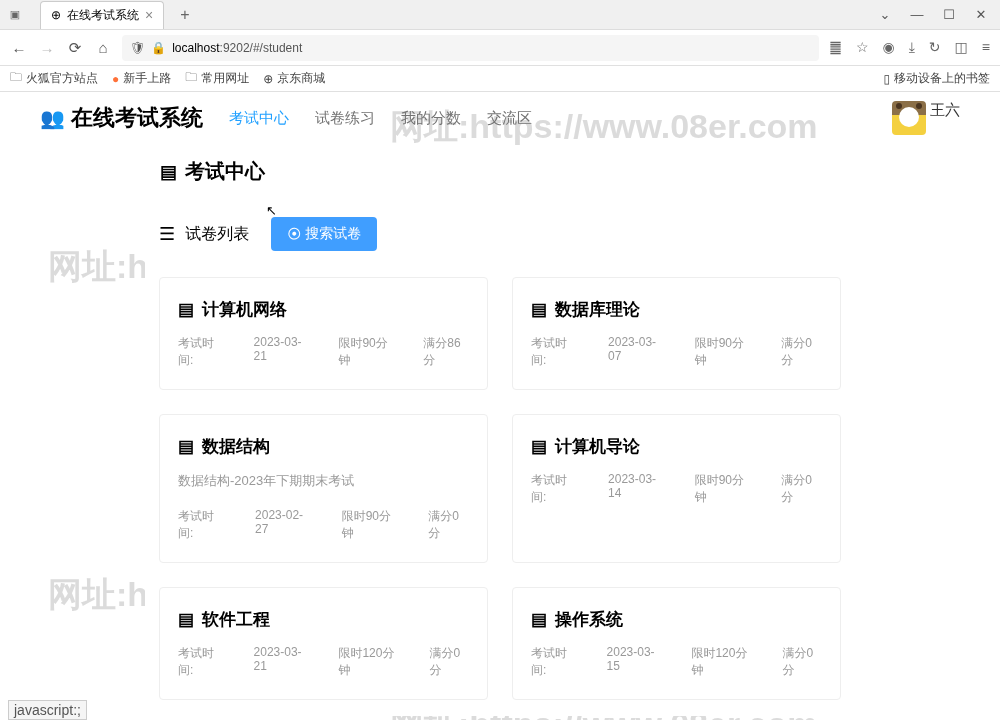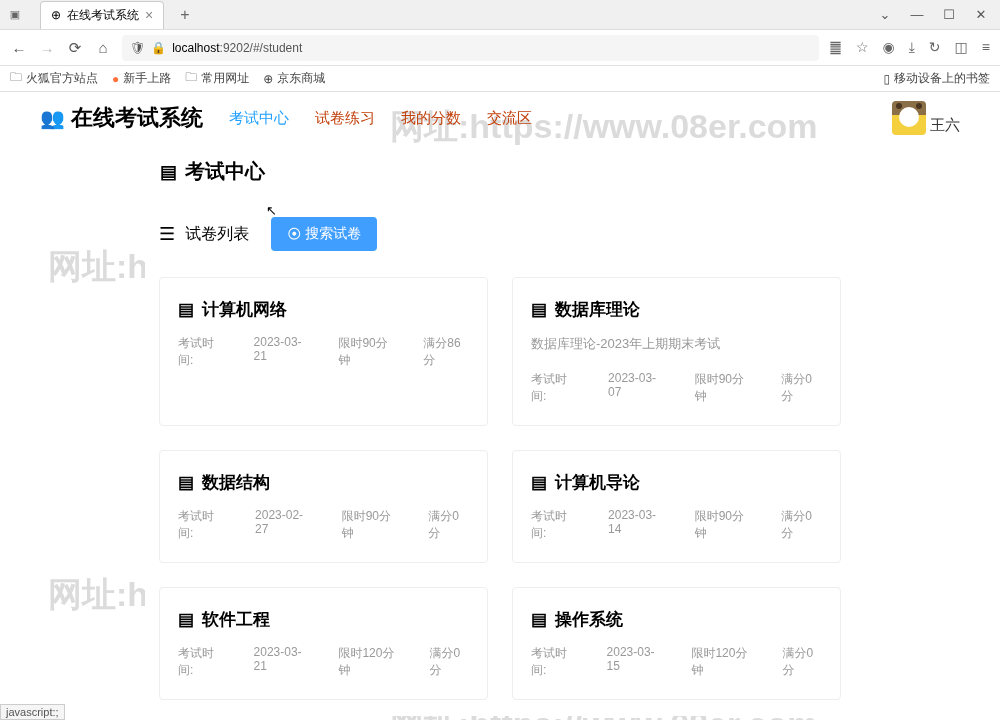--- a/index.html
+++ b/index.html
@@ -20,43 +20,43 @@
 .addr-right{display:flex;gap:14px;color:#666;font-size:14px}
 .bkbar{height:26px;display:flex;align-items:center;padding:0 10px;gap:14px;border-bottom:1px solid #e0e0e0;font-size:12px;color:#444}
 .bk{display:flex;align-items:center;gap:4px;cursor:pointer}
 .bk-icon{font-size:12px}
 .bkbar-right{margin-left:auto}
 .app{position:relative;height:628px;overflow:hidden}
 .wm{position:absolute;color:#ccc;font-size:34px;font-weight:bold;pointer-events:none;z-index:5;white-space:nowrap;opacity:0.7}
 .topnav{height:52px;display:flex;align-items:center;padding:0 40px;gap:26px;position:relative;z-index:10}
 .logo{display:flex;align-items:center;gap:6px;font-size:22px;font-weight:bold;color:#000}
 .logo-icon{font-size:20px}
-.nav-item{font-size:15px;color:#c2410c;cursor:pointer;padding:4px 0}
+.nav-item{font-size:15px;color:#737373;cursor:pointer;padding:4px 0}
 .nav-item.active{color:#20a0ff}
-.nav-right{margin-left:auto;display:flex;align-items:flex-end;gap:4px}
+.nav-right{margin-left:auto;display:flex;align-items:flex-start;gap:4px}
 .avatar{width:34px;height:34px;border-radius:4px;background:linear-gradient(#8b6f47 0%,#8b6f47 40%,#f4d03f 40%,#f4d03f 100%);position:relative;overflow:hidden}
 .avatar::after{content:"";position:absolute;top:6px;left:50%;transform:translateX(-50%);width:20px;height:20px;background:#fff;border-radius:50%}
 .avatar::before{content:"";position:absolute;top:2px;left:4px;width:6px;height:6px;background:#4a3520;border-radius:50%;box-shadow:20px 0 0 #4a3520;z-index:2}
 .uname{font-size:15px;color:#333}
 .page-title{display:flex;align-items:center;gap:8px;padding:14px 0 14px 160px;font-size:20px;font-weight:bold;position:relative;z-index:10}
 .doc-icon{font-size:18px}
 .panel{margin:0 145px;background:#fff;position:relative;z-index:10}
 .panel-head{display:flex;align-items:center;padding:18px 14px 10px;gap:10px}
 .list-icon{font-size:18px}
 .panel-title{font-size:16px;font-weight:normal}
 .search-box{margin-left:auto;display:flex;align-items:center;border:1px solid #ddd;border-radius:3px;height:32px;width:130px;padding:0 8px}
 .search-box input{border:none;outline:none;flex:1;font-size:12px;color:#999;width:80px}
 .search-box .sicon{color:#888;font-size:14px}
 .search-btn{margin-left:12px;background:#409eff;color:#fff;border:none;border-radius:4px;height:34px;padding:0 16px;font-size:14px;cursor:pointer;display:flex;align-items:center;gap:4px}
 .grid{display:grid;grid-template-columns:1fr 1fr;gap:24px;padding:16px 14px}
 .card{border:1px solid #eee;border-radius:4px;padding:20px 18px}
 .card-title{display:flex;align-items:center;gap:8px;font-size:17px;font-weight:bold;margin-bottom:14px}
 .card-sub{font-size:13px;color:#999;margin-bottom:18px}
 .card-meta{font-size:12px;color:#999;display:flex;gap:28px}
-.statusbar{position:absolute;bottom:0;left:0;font-size:11px;color:#555;background:#f5f5f5;padding:1px 5px;border:1px solid #ccc}
+.statusbar{position:absolute;bottom:0;left:8px;font-size:14px;color:#555;background:#f5f5f5;padding:1px 5px;border:1px solid #ccc}
 .cursor-ptr{position:absolute;top:111px;left:266px;font-size:13px;z-index:20;pointer-events:none}
 </style>
 </head>
 <body>
 
 <div class="titlebar">
   <div class="tb-left">
     <span class="tb-icon">▣</span>
     <div class="tab">
       <span>⊕</span>
@@ -164,33 +164,33 @@
             <span>2023-03-21</span>
             <span>限时90分钟</span>
             <span>满分86分</span>
           </div>
         </div>
         <div class="card">
           <div class="card-title">
             <span>▤</span>
             <span>数据库理论</span>
           </div>
-          <div class="card-sub">数据库理论-2023年上期期末考试</div>
           <div class="card-meta">
             <span>考试时间:</span>
             <span>2023-03-07</span>
             <span>限时90分钟</span>
             <span>满分0分</span>
           </div>
         </div>
         <div class="card">
           <div class="card-title">
             <span>▤</span>
             <span>数据结构</span>
           </div>
+          <div class="card-sub">数据结构-2023年下期期末考试</div>
           <div class="card-meta">
             <span>考试时间:</span>
             <span>2023-02-27</span>
             <span>限时90分钟</span>
             <span>满分0分</span>
           </div>
         </div>
         <div class="card">
           <div class="card-title">
             <span>▤</span>

